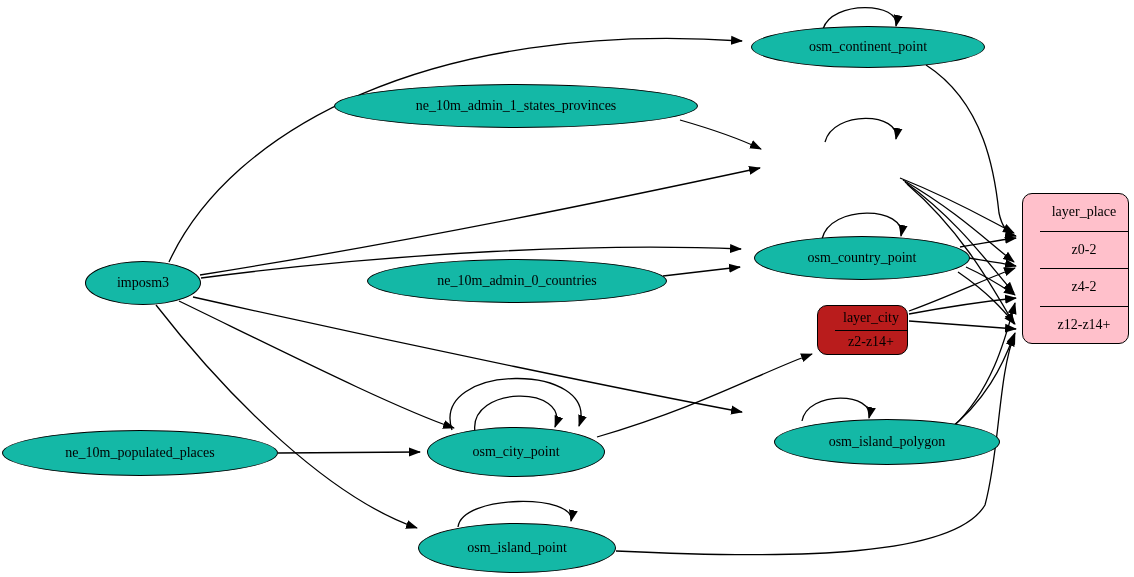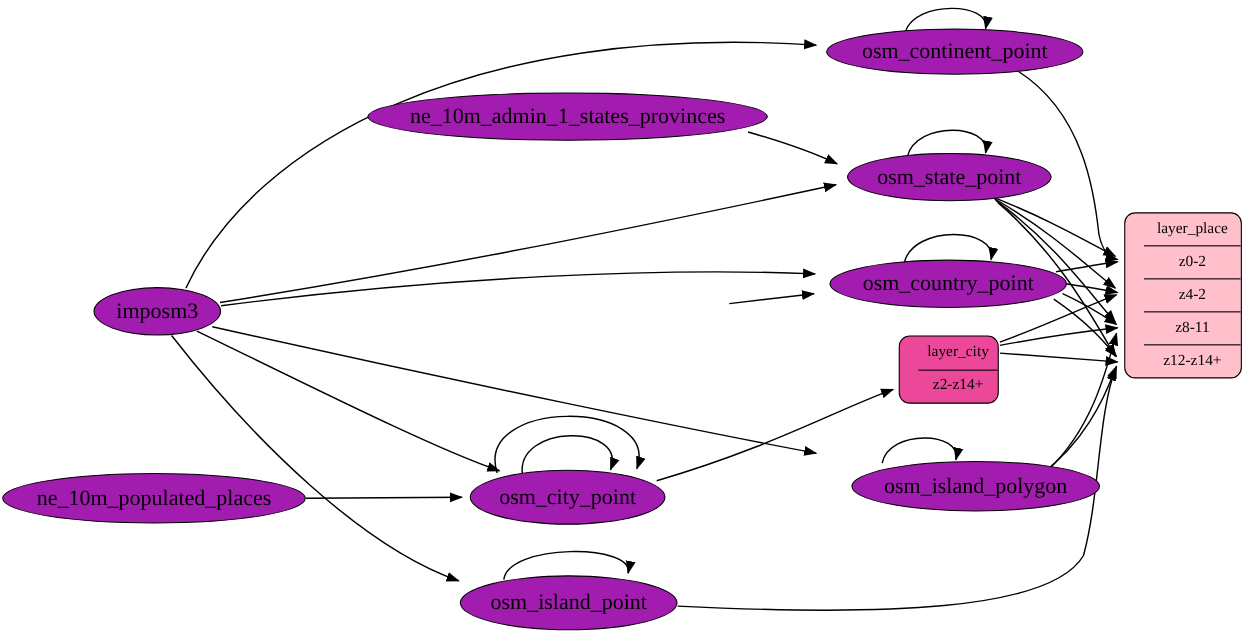--- a/index.html
+++ b/index.html
@@ -9,23 +9,23 @@
     background:#ffffff;
     font-family:"Liberation Serif","DejaVu Serif",serif;
     overflow:hidden;
   }
   #edges{position:absolute;left:0;top:0;width:1134px;height:577px;}
   .edge{fill:none;stroke:#000000;stroke-width:1.3px;}
   .node-ellipse{
     position:absolute;
     border:1.4px solid #000000;
     border-radius:50%;
-    background:#a21caf;
+    background:#14b8a6;
     display:flex;align-items:center;justify-content:center;
-    font-size:20px;color:#000000;
+    font-size:14px;color:#000000;
     white-space:nowrap;
     box-sizing:border-box;
   }
   .node-record{
     position:absolute;
     border:1.4px solid #000000;
     border-radius:10px;
     overflow:hidden;
     box-sizing:border-box;
     display:flex;flex-direction:column;
@@ -85,32 +85,32 @@
     </svg>
 
   <div class="node-ellipse" style="left:85px;top:261px;width:116px;height:44px;">
     <span>imposm3</span>
   </div>
 
   <div class="node-ellipse" style="left:334px;top:84px;width:364px;height:44px;">
     <span>ne_10m_admin_1_states_provinces</span>
   </div>
 
+  <div class="node-ellipse" style="left:367px;top:259px;width:300px;height:44px;">
+    <span>ne_10m_admin_0_countries</span>
+  </div>
 
   <div class="node-ellipse" style="left:2px;top:430px;width:276px;height:46px;">
     <span>ne_10m_populated_places</span>
   </div>
 
   <div class="node-ellipse" style="left:751px;top:26px;width:234px;height:42px;">
     <span>osm_continent_point</span>
   </div>
 
-  <div class="node-ellipse" style="left:770px;top:139px;width:186px;height:44px;">
-    <span>osm_state_point</span>
-  </div>
 
   <div class="node-ellipse" style="left:754px;top:236px;width:216px;height:44px;">
     <span>osm_country_point</span>
   </div>
 
   <div class="node-ellipse" style="left:427px;top:427px;width:178px;height:50px;font-family:Liberation Serif, serif;">
     <span>osm_city_point</span>
   </div>
 
   <div class="node-ellipse" style="left:774px;top:419px;width:226px;height:46px;">
@@ -118,22 +118,21 @@
   </div>
 
   <div class="node-ellipse" style="left:418px;top:523px;width:198px;height:50px;">
     <span>osm_island_point</span>
   </div>
 
   <div class="node-record record-fill" style="left: 1022px; top: 193px; width: 107px; height: 151px; background: rgb(255, 192, 203);">
     <div class="record-row">layer_place</div>
     <div class="record-row">z0-2</div>
     <div class="record-row">z4-2</div>
-    <div class="record-row">z8-11</div>
     <div class="record-row">z12-z14+</div>
   </div>
 
-  <div class="node-record record-fill" style="left: 817px; top: 305px; width: 91px; height: 62px; background: #ec4899;">
+  <div class="node-record record-fill" style="left: 817px; top: 305px; width: 91px; height: 50px; background: #b91c1c;">
     <div class="record-row">layer_city</div>
     <div class="record-row">z2-z14+</div>
   </div>
 
 </div>
 
 </body></html>

